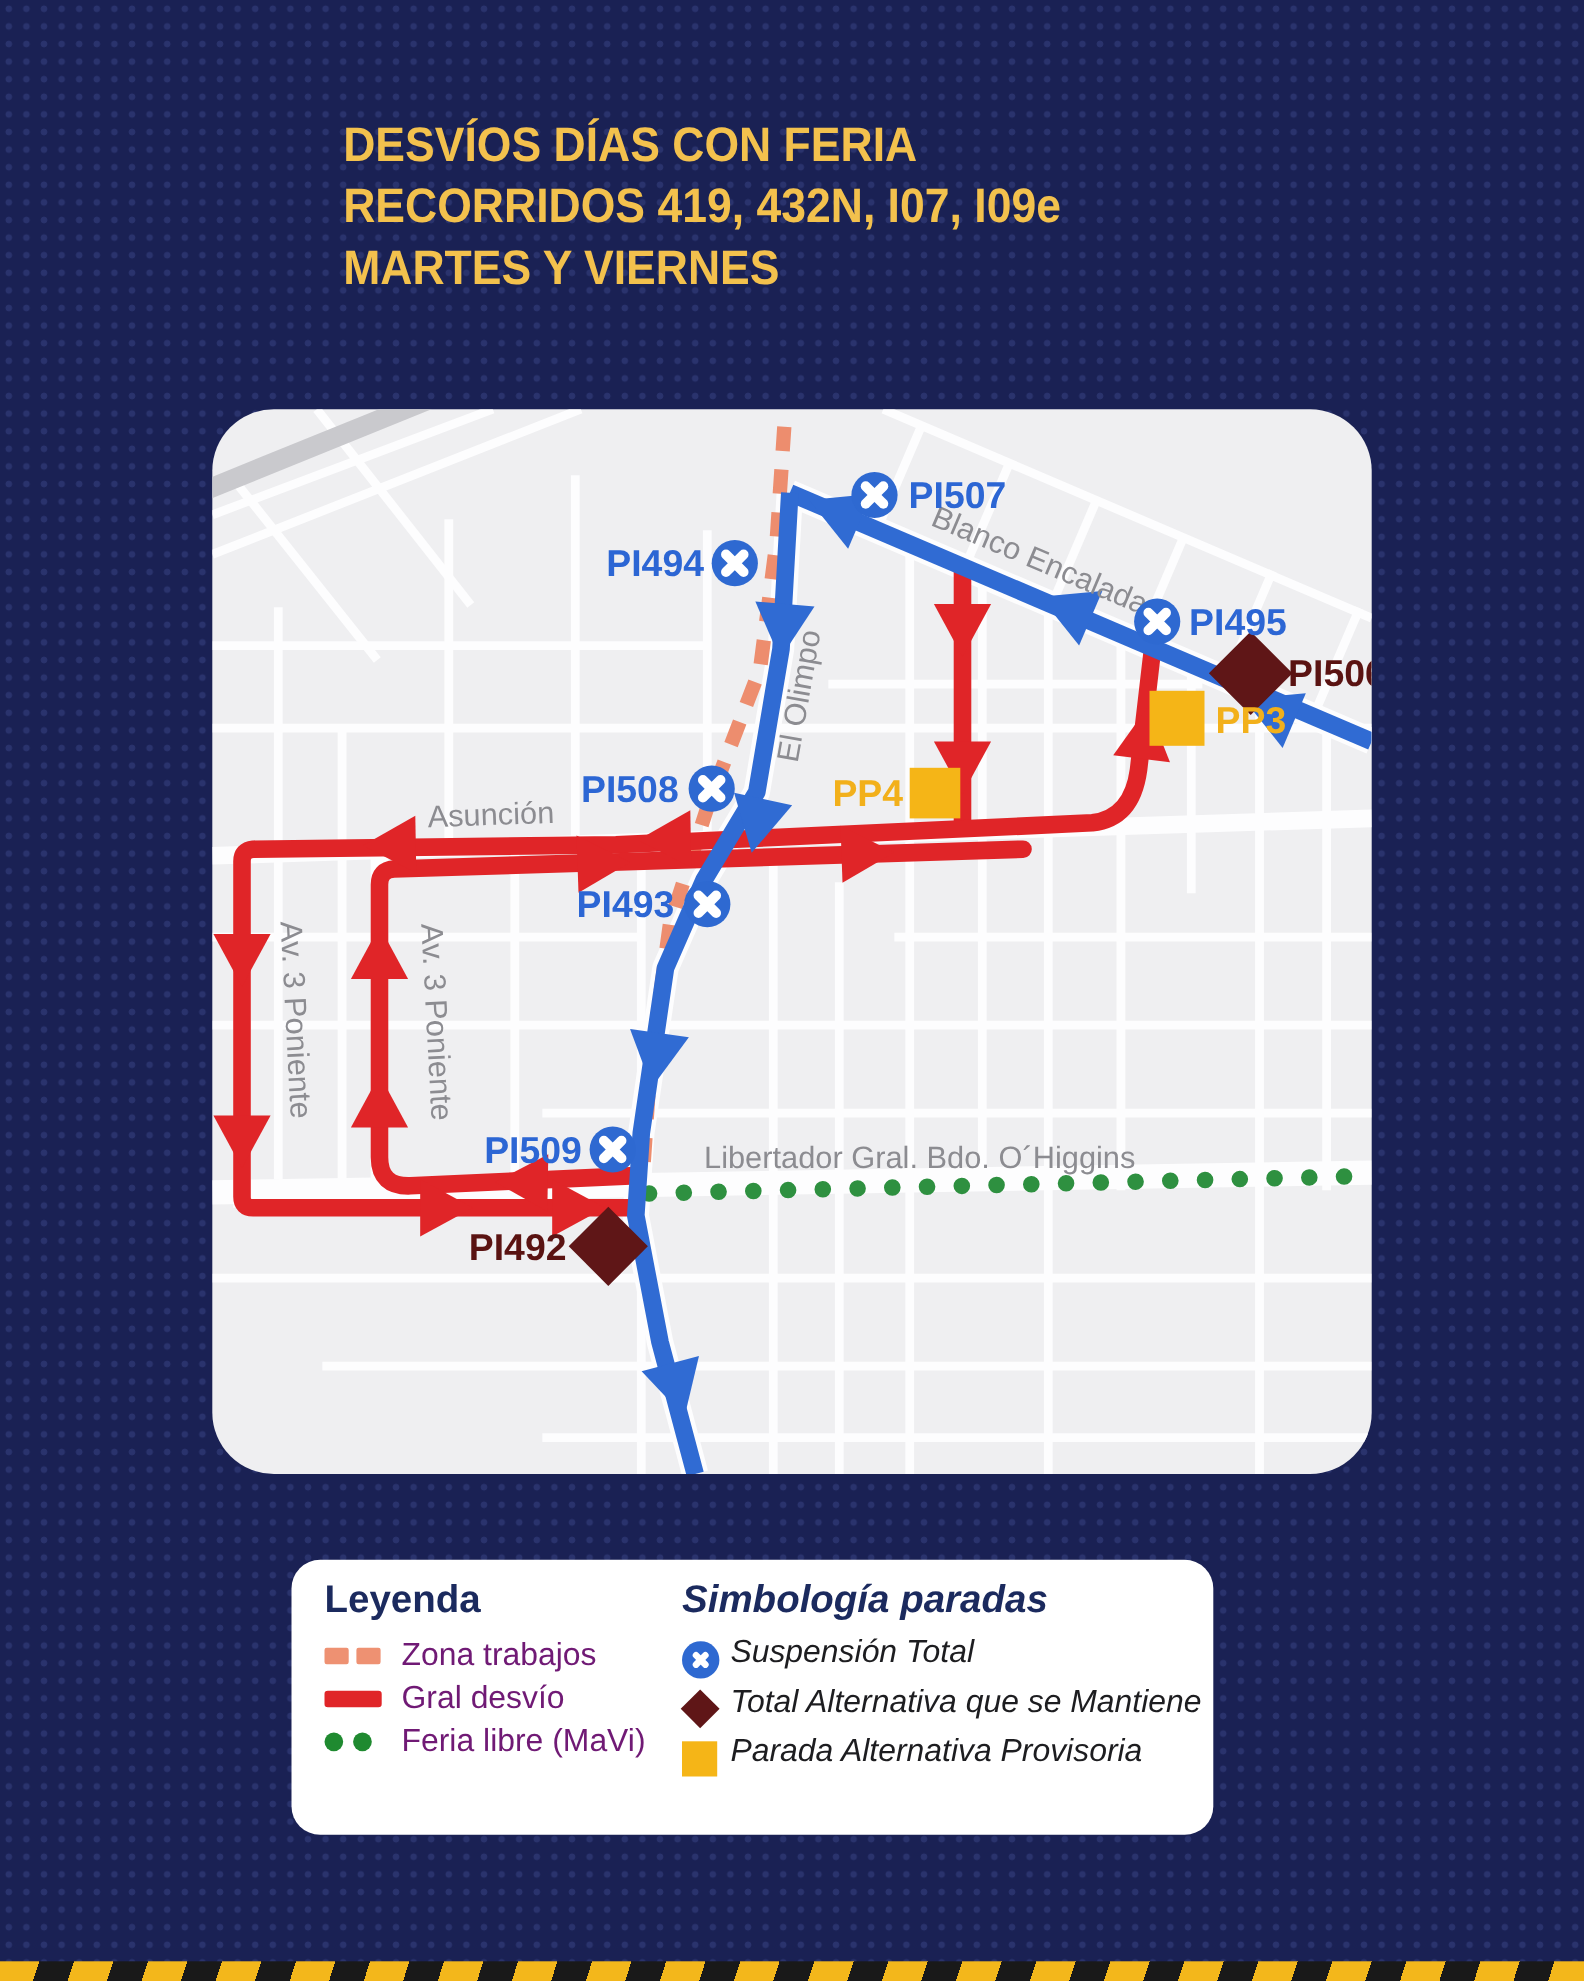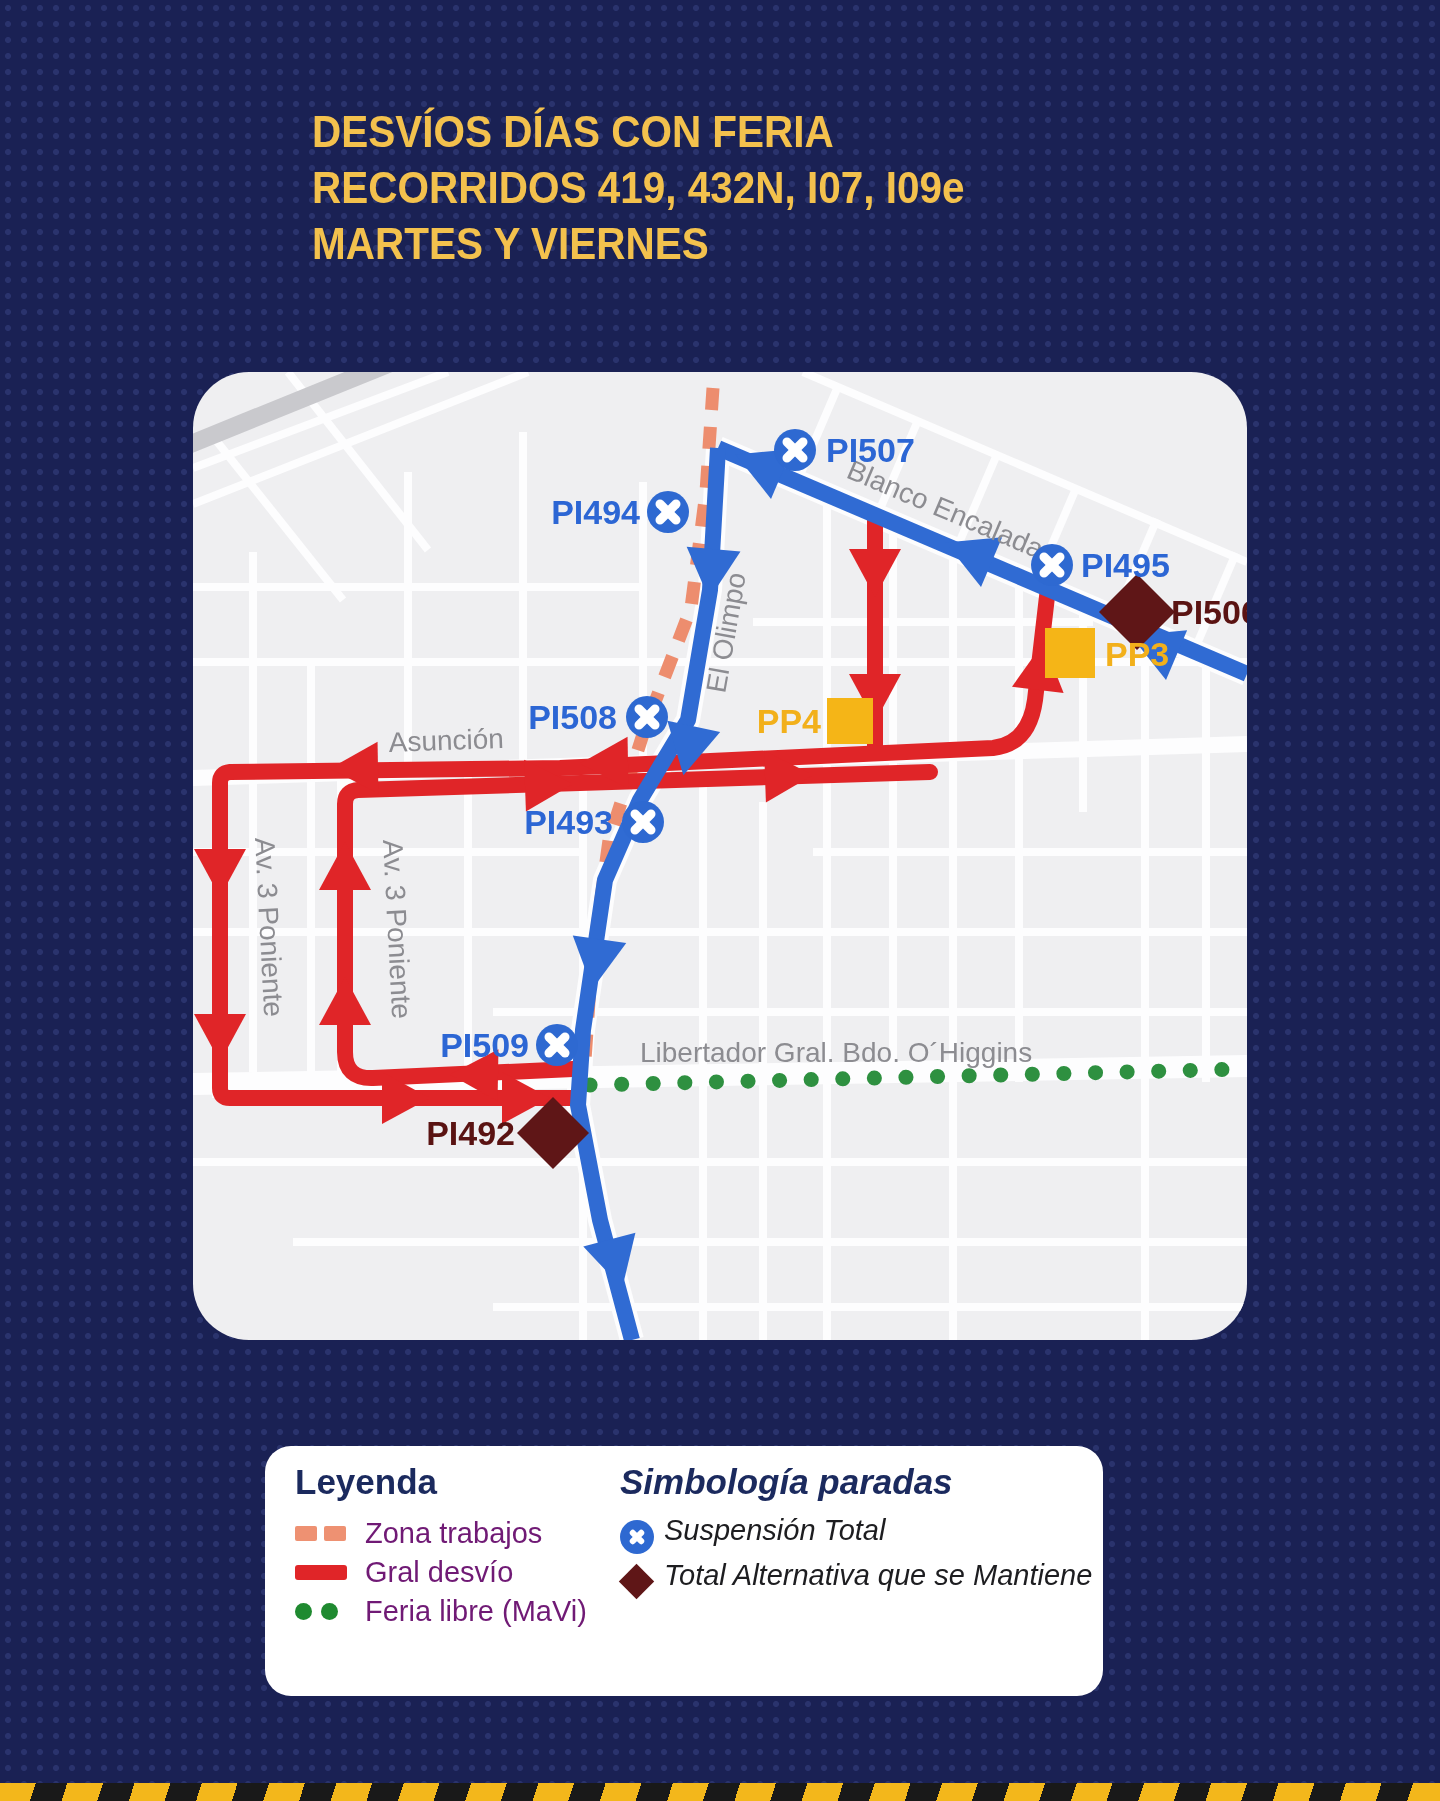--- a/index.html
+++ b/index.html
@@ -19,21 +19,20 @@
   .map-panel{
     position:absolute;left:193px;top:372px;width:1054px;height:968px;
     background:#efeff1;border-radius:56px;overflow:hidden;
   }
   .map-panel svg{display:block;}
   .legend-panel{
     position:absolute;left:265px;top:1418px;width:838px;height:250px;
     background:#ffffff;border-radius:26px;
     box-sizing:border-box;padding:16px 0 0 30px;
     display:flex;
-    margin-top:28px;
   }
   .legend-col{display:flex;flex-direction:column;}
   .legend-col.left{width:325px;}
   .legend-col.right{flex:1;font-style:italic;}
   .legend-title{
     color:#1b2a5e;font-weight:800;font-size:35px;line-height:40px;margin-bottom:12px;
   }
   .legend-row{display:flex;align-items:center;height:39px;}
   .legend-row .swatch{width:56px;display:flex;align-items:center;}
   .legend-row .lbl{color:#701a75;font-size:29px;margin-left:14px;white-space:nowrap;}
@@ -278,16 +277,22 @@
           <span class="ic-circle-x"></span>
         </span>
       <span class="lbl">Suspensión Total</span>
     </div>
     <div class="sym-row">
       <span class="icon">
           <span class="ic-diamond"></span>
         </span>
       <span class="lbl">Total Alternativa que se Mantiene</span>
     </div>
+    <div class="sym-row">
+      <span class="icon">
+          <span class="ic-square"></span>
+        </span>
+      <span class="lbl">Parada Alternativa Provisoria</span>
+    </div>
   </div>
 </div>
 
 <div class="hazard"></div>
 
 </body></html>

